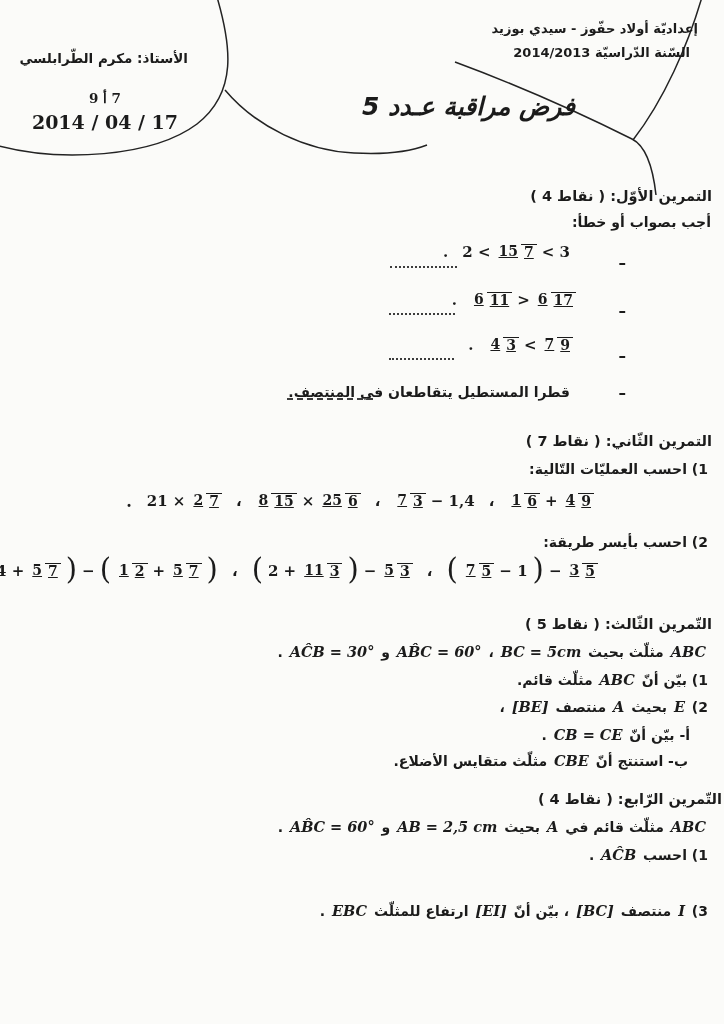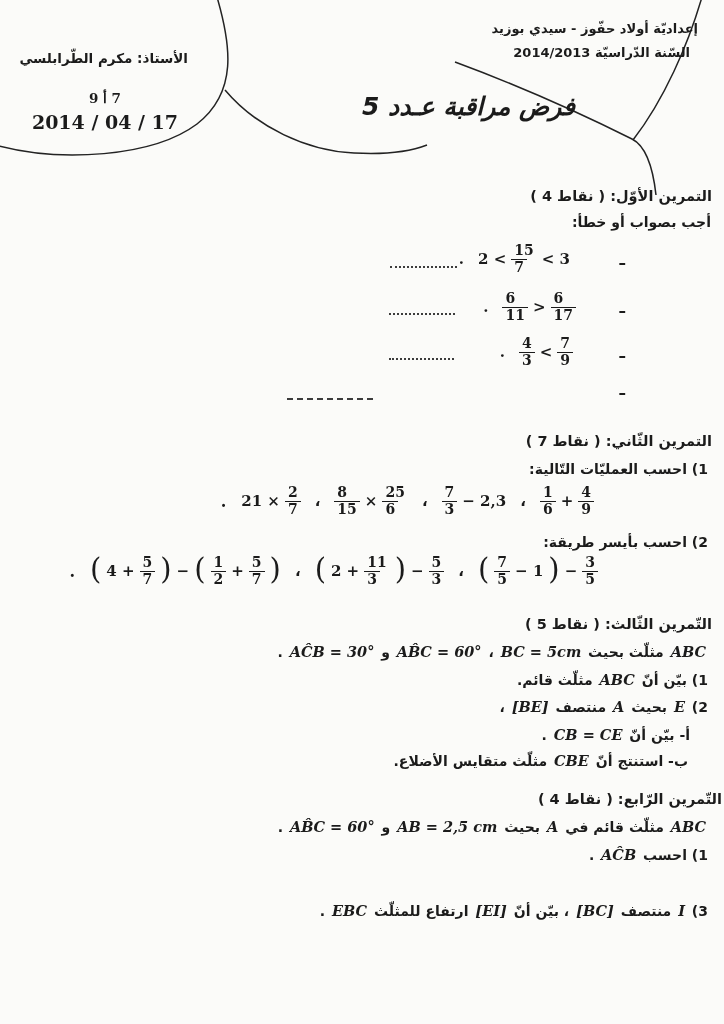--- a/index.html
+++ b/index.html
@@ -18,21 +18,21 @@
   .school{right:26px;top:21px;font-size:13px;font-weight:bold;text-align:right;}
   .year{right:34px;top:45px;font-size:13px;font-weight:bold;text-align:center;}
   .title{left:375px;top:92px;width:200px;text-align:center;font-size:25px;font-weight:bold;font-style:italic;}
   
   .exh{font-size:14.5px;font-weight:bold;}
   .line{font-size:14px;font-weight:bold;}
   .math{font-family:"DejaVu Serif",serif;font-style:italic;font-weight:bold;font-size:14.5px;margin:8px 2px;}
   
   .expr{display:inline-flex;align-items:center;direction:ltr;gap:5px;
         font-family:"DejaVu Serif",serif;font-weight:bold;font-size:15px;white-space:nowrap;}
-  .frac{display:inline-flex;flex-direction:column;align-items:flex-start;line-height:1.12;font-size:14px;}
+  .frac{display:inline-flex;flex-direction:row;align-items:center;line-height:1.12;font-size:14px;text-decoration:underline;}
   .frac .den{border-top:1.5px solid #1b1b1b;}
   .frac .num,.frac .den{padding:0 3px;}
   .bigp{font-size:29px;font-weight:400;line-height:1;display:inline-block;transform:translateY(-2px);}
   .dotlead{margin-right:9px;}
   .calcrow{display:flex;direction:rtl;align-items:center;}
   .sep{margin:0 14px;font-size:15px;font-weight:bold;font-family:"DejaVu Sans",sans-serif;}
   .enddot{margin:0 15px;font-family:"DejaVu Serif",serif;font-weight:bold;}
   .bullet{font-size:15px;font-weight:bold;}
   .blank{border-bottom:2px dotted #3c3c3c;height:0;}
   .blank2{border-bottom:2px dashed #3c3c3c;height:0;}
@@ -98,20 +98,21 @@
     </span>
     <span>&lt;</span>
     <span class="frac">
       <span class="num">7</span>
       <span class="den">9</span>
     </span>
   </div>
   <div class="abs blank" style="top:358px;left:389px;width:65px;"></div>
 
   <div class="abs bullet" style="top:384px;right:98px;">–</div>
+  <div class="abs rtl line" style="top:384px;right:154px;">قطرا المستطيل يتقاطعان في المنتصف.</div>
   <div class="abs blank2" style="top:398px;left:287px;width:86px;"></div>
 
   <div class="abs rtl exh" style="top:433px;right:12px;">
     <span>التمرين الثّاني:</span>
     <span dir="ltr">( 7 نقاط )</span>
   </div>
   <div class="abs rtl line" style="top:461px;right:16px;">1) احسب العمليّات التّالية:</div>
 
   <div class="abs calcrow" style="top:479px;right:130px;height:44px;">
     <span class="expr">
@@ -124,21 +125,21 @@
         <span class="num">4</span>
         <span class="den">9</span>
       </span>
     </span>
     <span class="sep">،</span>
     <span class="expr">
       <span class="frac">
         <span class="num">7</span>
         <span class="den">3</span>
       </span>
-      <span>− 2,3</span>
+      <span>− 1,4</span>
     </span>
     <span class="sep">،</span>
     <span class="expr">
       <span class="frac">
         <span class="num">8</span>
         <span class="den">15</span>
       </span>
       <span>×</span>
       <span class="frac">
         <span class="num">25</span>

